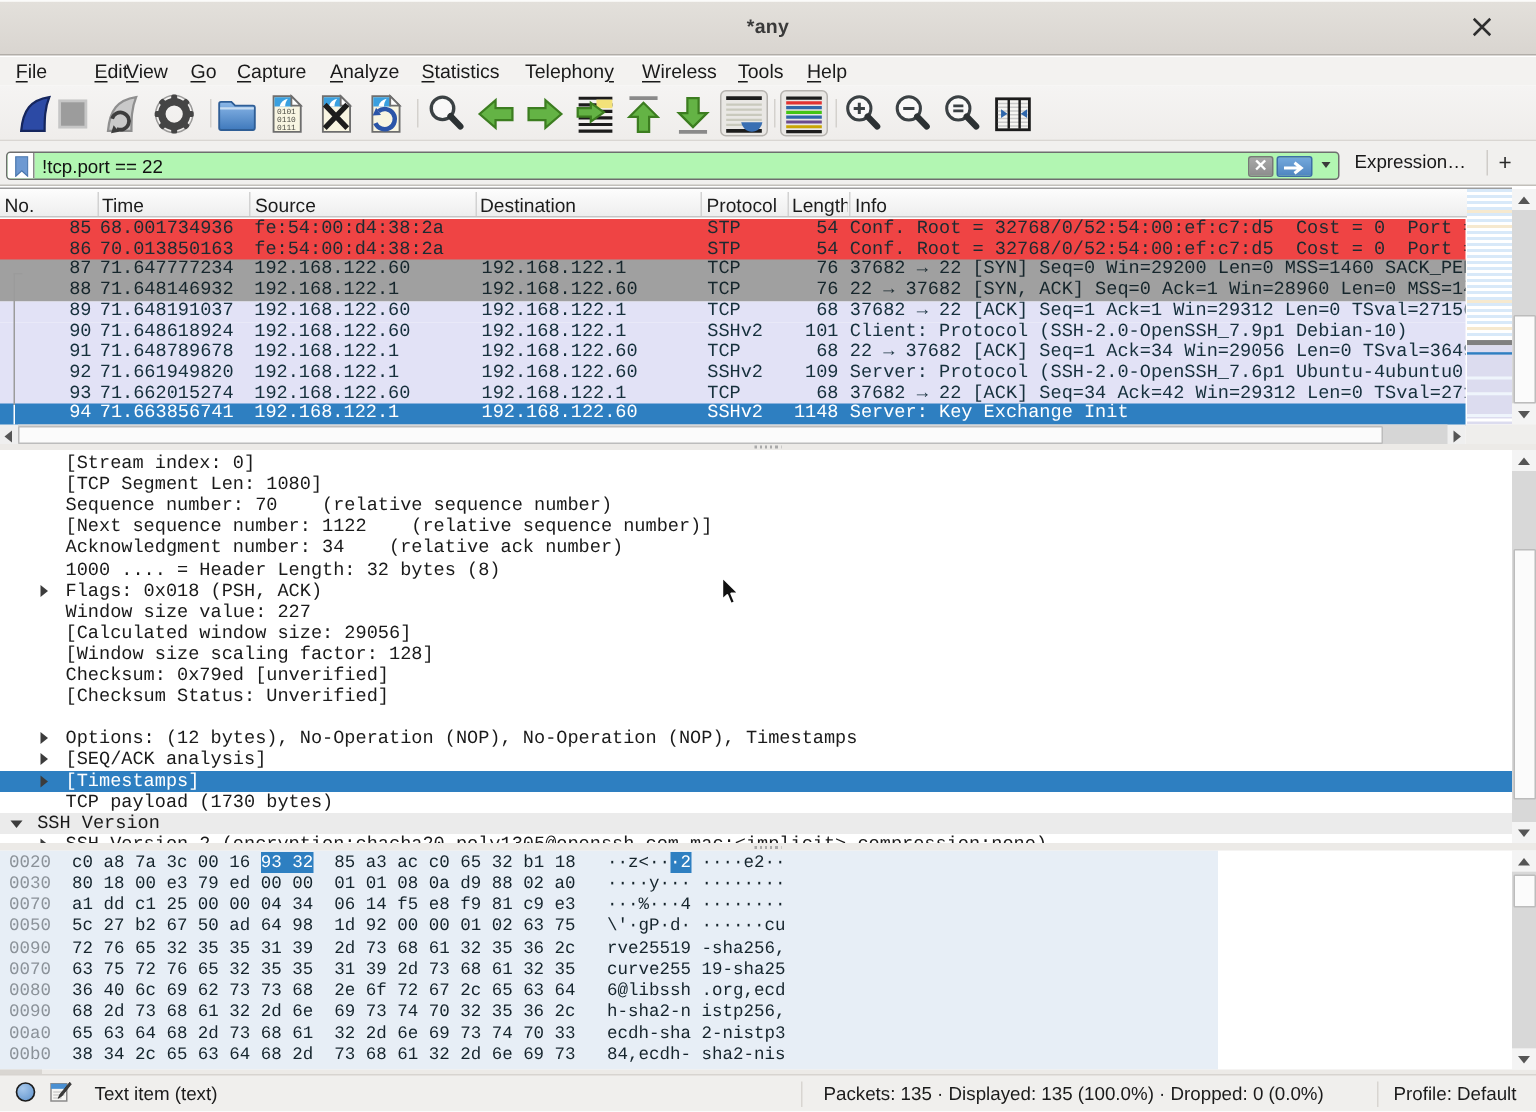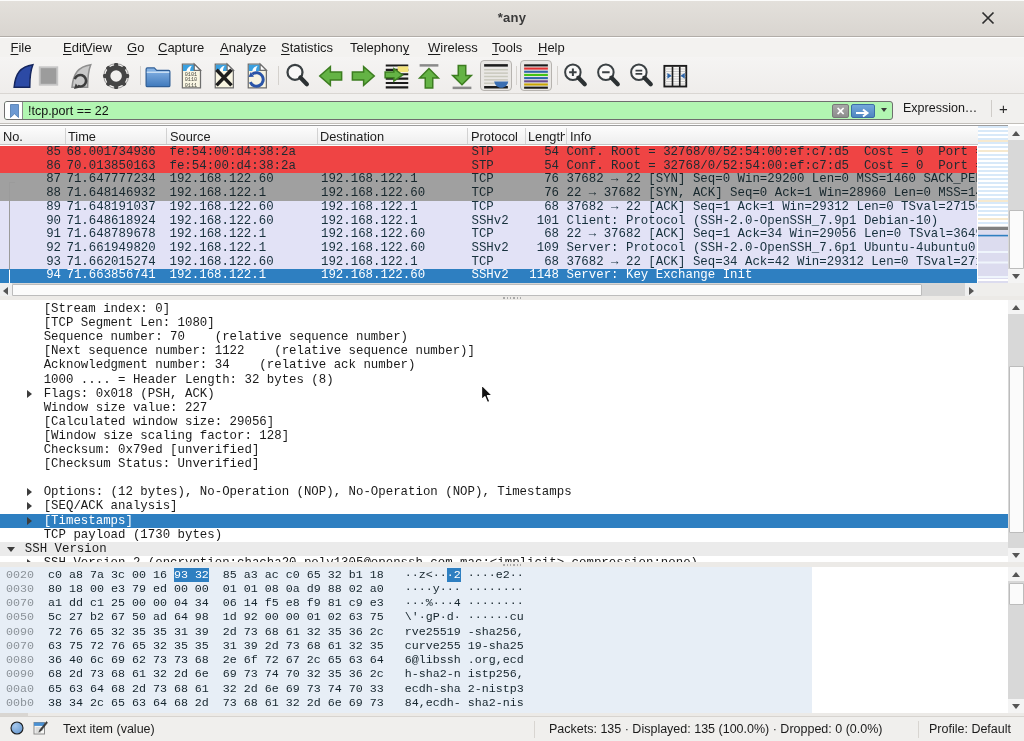--- a/index.html
+++ b/index.html
@@ -407,21 +407,21 @@
 <div class="hrow mono" style="top:43.25px"><span class="hoff">0050</span>  5c 27 b2 67 50 ad 64 98  1d 92 00 00 01 02 63 75   \'·gP·d· ······cu</div>
 <div class="hrow mono" style="top:57.50px"><span class="hoff">0090</span>  72 76 65 32 35 35 31 39  2d 73 68 61 32 35 36 2c   rve25519 -sha256,</div>
 <div class="hrow mono" style="top:71.75px"><span class="hoff">0070</span>  63 75 72 76 65 32 35 35  31 39 2d 73 68 61 32 35   curve255 19-sha25</div>
 <div class="hrow mono" style="top:86.00px"><span class="hoff">0080</span>  36 40 6c 69 62 73 73 68  2e 6f 72 67 2c 65 63 64   6@libssh .org,ecd</div>
 <div class="hrow mono" style="top:100.25px"><span class="hoff">0090</span>  68 2d 73 68 61 32 2d 6e  69 73 74 70 32 35 36 2c   h-sha2-n istp256,</div>
 <div class="hrow mono" style="top:114.50px"><span class="hoff">00a0</span>  65 63 64 68 2d 73 68 61  32 2d 6e 69 73 74 70 33   ecdh-sha 2-nistp3</div>
 <div class="hrow mono" style="top:128.75px"><span class="hoff">00b0</span>  38 34 2c 65 63 64 68 2d  73 68 61 32 2d 6e 69 73   84,ecdh- sha2-nis</div>
 </div>
 
 <div class="abs" id="statusbar">
-  <span class="st" style="left:63px">Text item (value)</span>
+  <span class="st" style="left:63px">Text item (text)</span>
   <span class="st" style="left:549px">Packets: 135 · Displayed: 135 (100.0%) · Dropped: 0 (0.0%)</span>
   <span class="st" style="left:929px">Profile: Default</span>
   <div class="abs" style="left:534px;top:4px;width:1px;height:17px;background:#d8d5d1"></div>
   <div class="abs" style="left:918px;top:4px;width:1px;height:17px;background:#d8d5d1"></div>
 </div>
 
 <div class="abs split" style="left:0;top:296px;width:1024px;height:4px"></div>
 <div class="abs dots" style="left:503px;top:297px"></div>
 <div class="abs split" style="left:0;top:562px;width:1024px;height:5px"></div>
 <div class="abs dots" style="left:503px;top:563.5px"></div>

